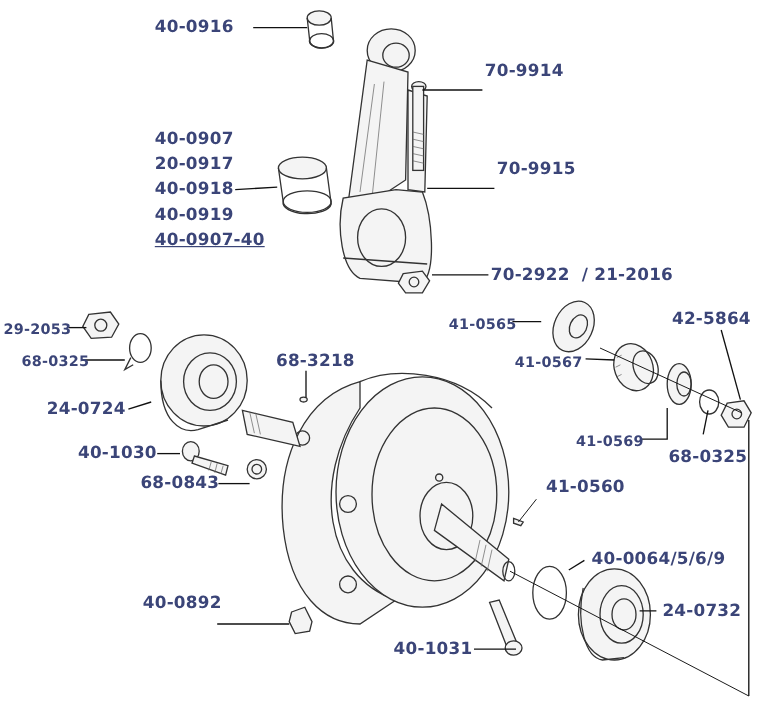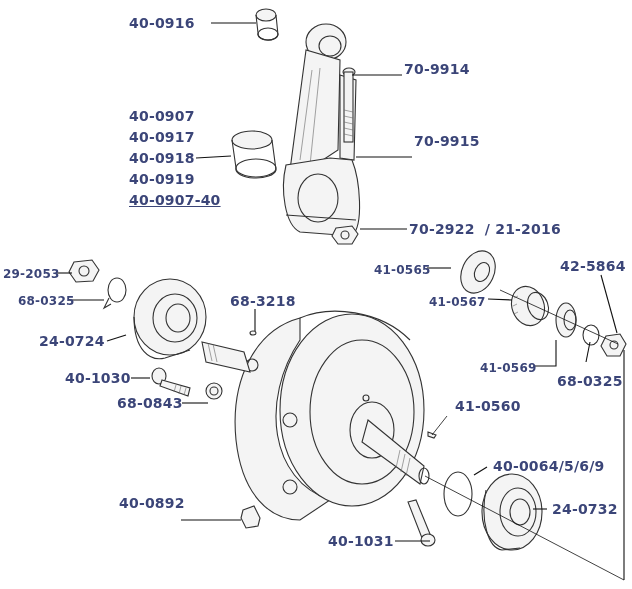--- a/index.html
+++ b/index.html
@@ -165,24 +165,24 @@
     <line class="lead" x1="533" y1="509" x2="547" y2="509"></line>
     <line class="lead" x1="395" y1="541" x2="430" y2="541"></line>
 
     <line class="thin" x1="500" y1="290" x2="618" y2="344"></line>
     <line class="thin" x1="425" y1="476" x2="624" y2="580"></line>
     <line class="lead" x1="624" y1="350" x2="624" y2="580"></line>
   </g>
 </svg>
 
 <div class="lbl" style="left:129px;top:15px;">40-0916</div>
-<div class="lbl" style="left:404px;top:61px;">70-9914</div>
+<div class="lbl" style="left:404px;top:51px;">70-9914</div>
 
 <div class="lbl" style="left:129px;top:108px;">40-0907</div>
-<div class="lbl" style="left:129px;top:129px;">40-0917</div>
+<div class="lbl" style="left:129px;top:129px;">20-0917</div>
 <div class="lbl" style="left:129px;top:150px;">40-0918</div>
 <div class="lbl" style="left:129px;top:171px;">40-0919</div>
 <div class="lbl" style="left:129px;top:192px;text-decoration:underline;">40-0907-40</div>
 
 <div class="lbl" style="left:414px;top:133px;">70-9915</div>
 <div class="lbl" style="left:409px;top:221px;white-space:pre;">70-2922  / 21-2016</div>
 
 <div class="lbl sm" style="left:3px;top:266px;">29-2053</div>
 <div class="lbl sm" style="left:18px;top:293px;">68-0325</div>
 <div class="lbl" style="left:39px;top:333px;text-align:center;">24-0724</div>

